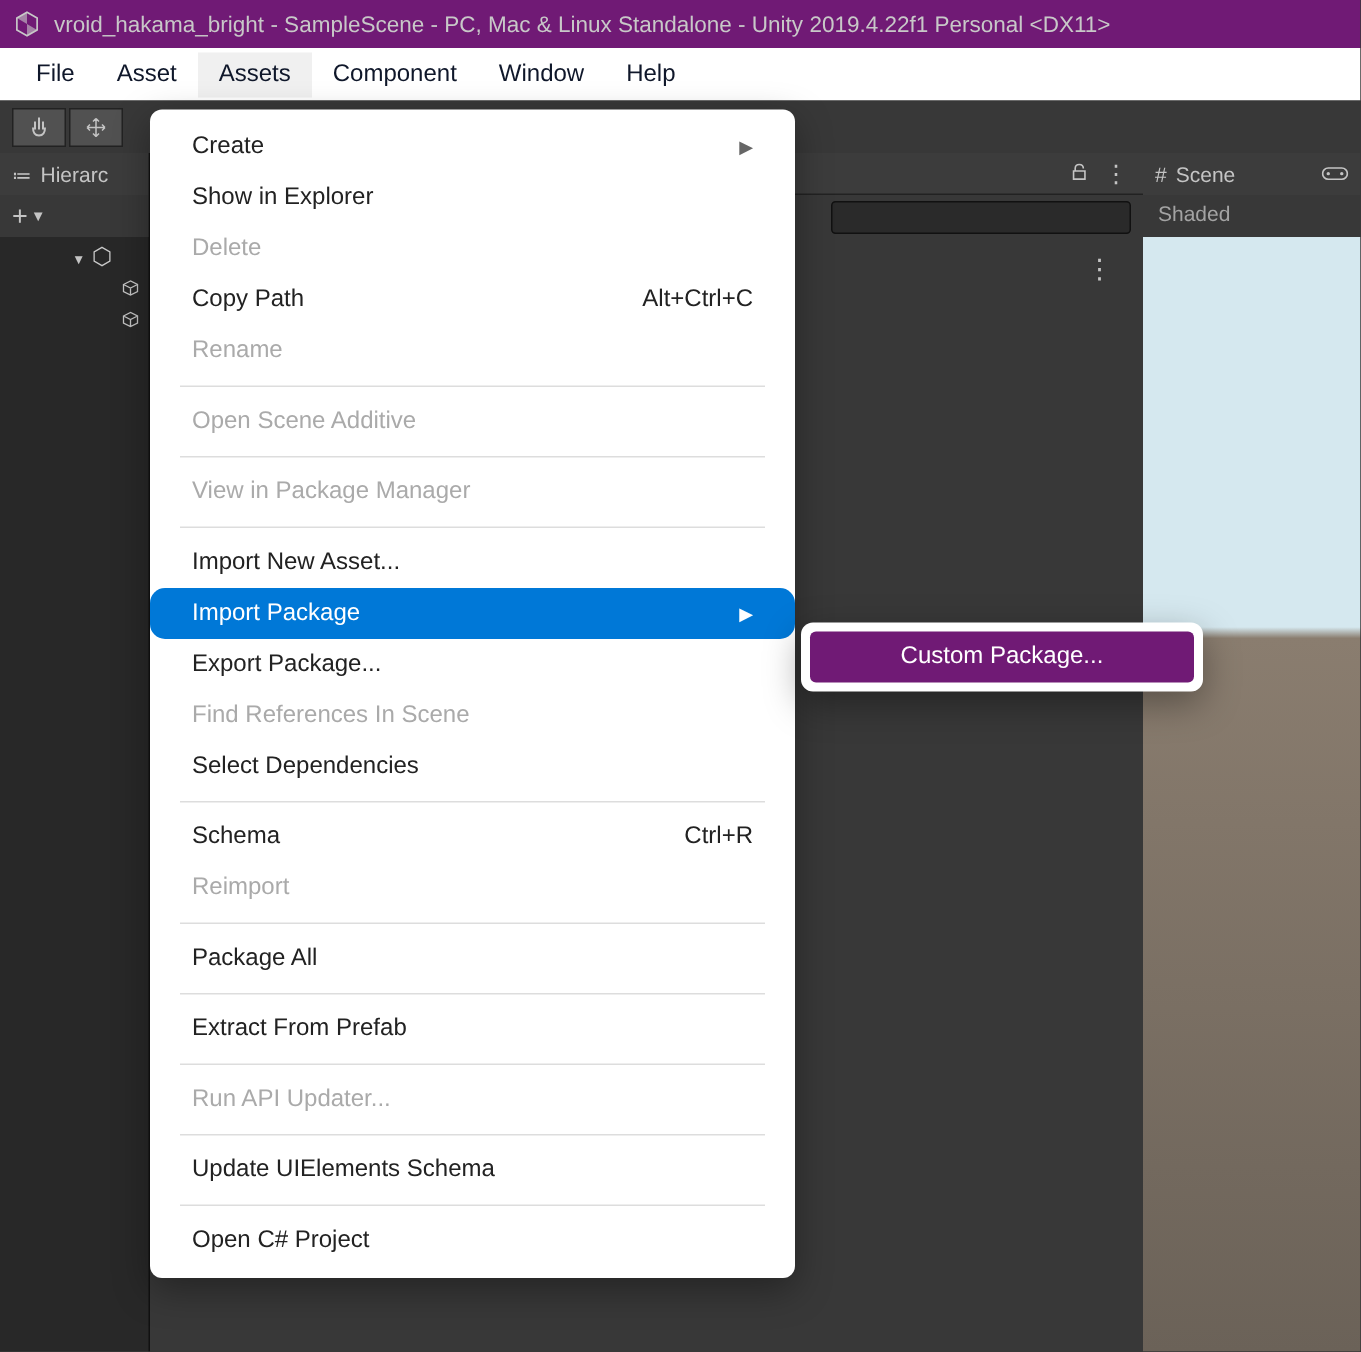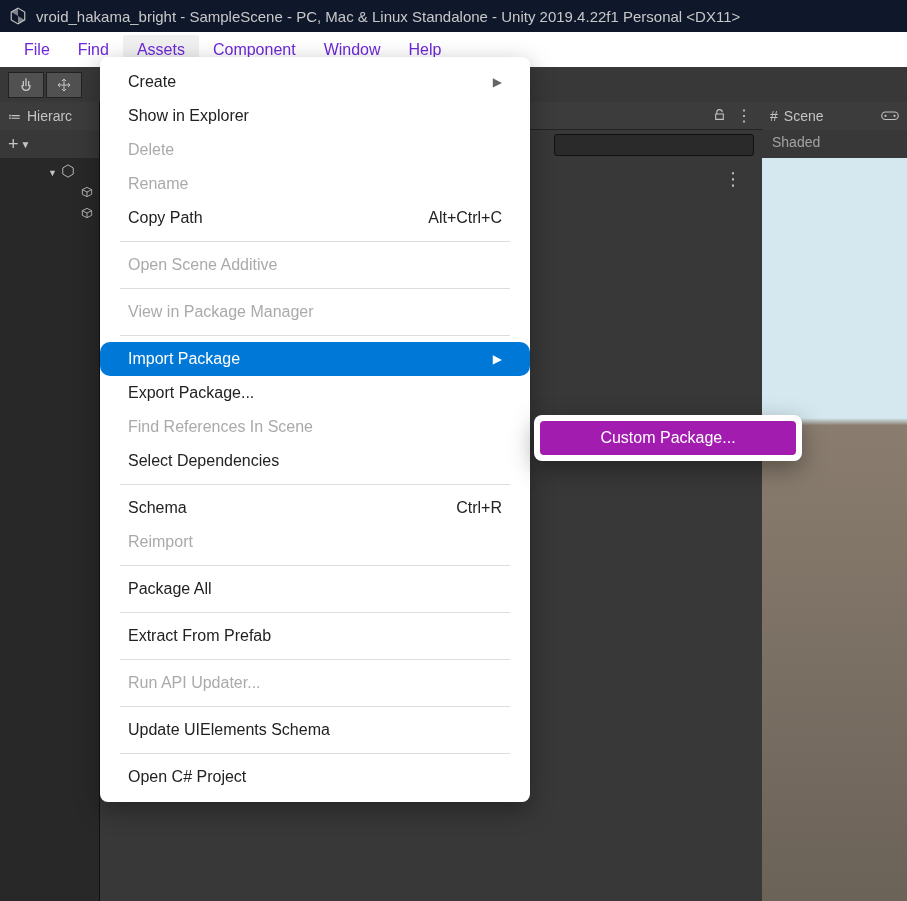--- a/index.html
+++ b/index.html
@@ -1,67 +1,67 @@
 <!DOCTYPE html>
 <html><head>
 <meta charset="utf-8">
 <style>
 * { margin: 0; padding: 0; box-sizing: border-box; font-family: "Segoe UI", Arial, sans-serif; }
 body { width: 907px; height: 901px; background: #3a3a3a; overflow: hidden; position: relative; }
-.titlebar { height: 32px; background: #0f172a; display: flex; align-items: center; padding: 0 8px; color: #c8c8c8; font-size: 15px; }
+.titlebar { height: 32px; background: #701a75; display: flex; align-items: center; padding: 0 8px; color: #c8c8c8; font-size: 15px; }
 .unity-logo { width: 20px; height: 20px; margin-right: 8px; display: flex; align-items: center; justify-content: center; }
 .menubar { height: 35px; background: #fff; display: flex; align-items: center; padding: 0 10px; gap: 0; }
-.menu-item { padding: 6px 14px; font-size: 16px; color: #6d28d9; cursor: pointer; }
+.menu-item { padding: 6px 14px; font-size: 16px; color: #0f172a; cursor: pointer; }
 .menu-item.active { background: #f0f0f0; }
 .toolbar { height: 35px; background: #383838; display: flex; align-items: center; padding: 0 8px; gap: 2px; }
 .tool-btn { width: 36px; height: 26px; background: #515151; border: 1px solid #222; display: flex; align-items: center; justify-content: center; color: #c4c4c4; }
 .main { display: flex; height: calc(901px - 32px - 35px - 35px); }
 .hierarchy { width: 100px; background: #282828; border-right: 1px solid #111; }
 .hierarchy-header { height: 28px; background: #3c3c3c; color: #c4c4c4; display: flex; align-items: center; padding: 0 8px; font-size: 14px; gap: 6px; }
 .hierarchy-toolbar { height: 28px; background: #383838; display: flex; align-items: center; padding: 0 8px; color: #c4c4c4; font-size: 18px; }
 .hierarchy-tree { padding: 4px 0; color: #c4c4c4; font-size: 12px; }
 .tree-row { display: flex; align-items: center; padding: 2px 8px 2px 48px; gap: 4px; }
 .center { flex: 1; background: #383838; position: relative; }
 .center-header { height: 28px; background: #3c3c3c; border-bottom: 1px solid #222; display: flex; align-items: center; justify-content: flex-end; padding: 0 10px; color: #c4c4c4; gap: 10px; }
 .center-search { height: 28px; background: #383838; padding: 4px 8px; display: flex; justify-content: flex-end; }
 .search-box { width: 200px; height: 22px; background: #2a2a2a; border: 1px solid #111; border-radius: 3px; }
 .overflow-icon { padding: 6px 10px; color: #c4c4c4; font-size: 18px; }
 .scene-panel { width: 145px; background: #383838; }
 .scene-header { height: 28px; background: #3c3c3c; color: #c4c4c4; display: flex; align-items: center; padding: 0 8px; font-size: 14px; gap: 6px; }
 .scene-header .cut { margin-left: auto; }
 .scene-sub { height: 28px; background: #383838; color: #a3a3a3; padding: 4px 10px; font-size: 14px; }
 .scene-view { position: relative; height: calc(100% - 56px); background: linear-gradient(to bottom, #d5e8ef 0%, #d5e8ef 35%, #8a7d6f 36%, #6b6258 100%); }
-.dropdown { position: absolute; top: 57px; left: 100px; width: 430px; background: #fff; border-radius: 8px; box-shadow: 0 8px 24px rgba(0,0,0,0.35); z-index: 100; padding: 8px 0; }
+.dropdown { position: absolute; top: 73px; left: 100px; width: 430px; background: #fff; border-radius: 8px; box-shadow: 0 8px 24px rgba(0,0,0,0.35); z-index: 100; padding: 8px 0; }
 .dropdown-item { padding: 8px 28px; font-size: 16px; color: #222; display: flex; justify-content: space-between; align-items: center; cursor: pointer; }
 .dropdown-item.disabled { color: #aaa; }
 .dropdown-item.highlight { background: #0078d7; color: #fff; border-radius: 10px; }
 .dropdown-sep { height: 1px; background: #ddd; margin: 6px 20px; }
 .chevron { font-size: 12px; color: #666; }
 .dropdown-item.highlight .chevron { color: #fff; }
 .submenu { position: absolute; top: 415px; left: 534px; width: 268px; background: #fff; border-radius: 8px; box-shadow: 0 8px 24px rgba(0,0,0,0.35); z-index: 101; padding: 6px 0; }
-.submenu-item { padding: 8px 20px; font-size: 16px; background: #a21caf; color: #fff; text-align: center; border-radius: 4px; margin: 0 6px; cursor: pointer; }
+.submenu-item { padding: 8px 20px; font-size: 16px; background: #701a75; color: #fff; text-align: center; border-radius: 4px; margin: 0 6px; cursor: pointer; }
 .lock-icon, .list-icon { font-size: 13px; }
 </style>
 </head>
 <body>
 
 <div class="titlebar">
   <span class="unity-logo">
     <svg width="18" height="18" viewBox="0 0 32 32">
         <polygon points="16,2 28,9 28,23 16,30 4,23 4,9" fill="none" stroke="#c8c8c8" stroke-width="2"></polygon>
         <polygon points="16,2 16,16 4,9" fill="#c8c8c8" opacity="0.6"></polygon>
         <polygon points="16,30 16,16 28,23" fill="#c8c8c8" opacity="0.6"></polygon>
       </svg>
   </span>
   <span>vroid_hakama_bright - SampleScene - PC, Mac &amp; Linux Standalone - Unity 2019.4.22f1 Personal &lt;DX11&gt;</span>
 </div>
 
 <div class="menubar" id="menubar">
     <div class="menu-item">File</div>
-    <div class="menu-item">Find</div>
+    <div class="menu-item">Asset</div>
     <div class="menu-item active">Assets</div>
     <div class="menu-item">Component</div>
     <div class="menu-item">Window</div>
     <div class="menu-item">Help</div>
   </div>
 
 <div class="toolbar">
   <div class="tool-btn">
     <svg width="16" height="16" viewBox="0 0 24 24">
         <path d="M12 2 L12 14 M8 6 L8 14 M16 6 L16 14 M6 12 C6 18 8 20 12 20 C16 20 18 18 18 12" stroke="#c4c4c4" stroke-width="2" fill="none"></path>
@@ -150,36 +150,39 @@
     <div class="dropdown-item">
       <span>Create</span>
       <span class="chevron">▶</span>
     </div>
     <div class="dropdown-item">
       <span>Show in Explorer</span>
     </div>
     <div class="dropdown-item disabled">
       <span>Delete</span>
     </div>
-    <div class="dropdown-item disabled">
-      <span>Rename</span>
-    </div>
     <div class="dropdown-item">
       <span>Copy Path</span>
       <span>Alt+Ctrl+C</span>
     </div>
+    <div class="dropdown-item disabled">
+      <span>Rename</span>
+    </div>
     <div class="dropdown-sep"></div>
     <div class="dropdown-item disabled">
       <span>Open Scene Additive</span>
     </div>
     <div class="dropdown-sep"></div>
     <div class="dropdown-item disabled">
       <span>View in Package Manager</span>
     </div>
     <div class="dropdown-sep"></div>
+    <div class="dropdown-item">
+      <span>Import New Asset...</span>
+    </div>
     <div class="dropdown-item highlight">
       <span>Import Package</span>
       <span class="chevron">▶</span>
     </div>
     <div class="dropdown-item">
       <span>Export Package...</span>
     </div>
     <div class="dropdown-item disabled">
       <span>Find References In Scene</span>
     </div>

